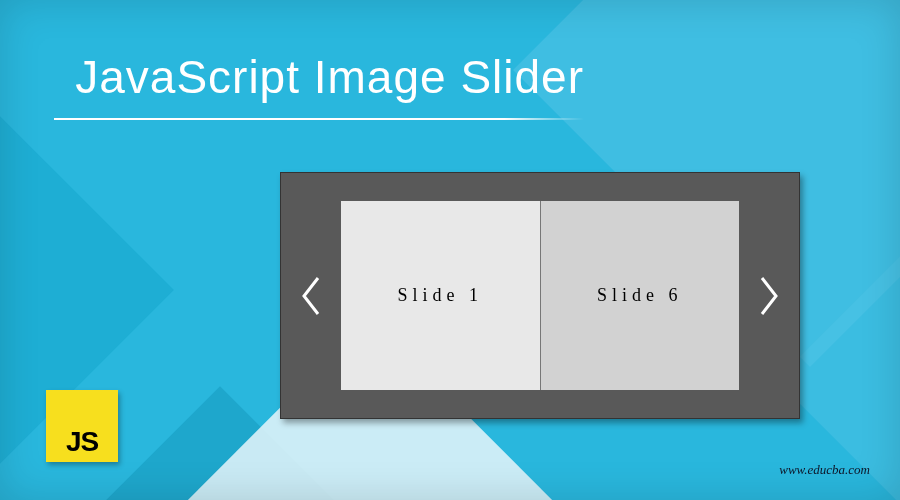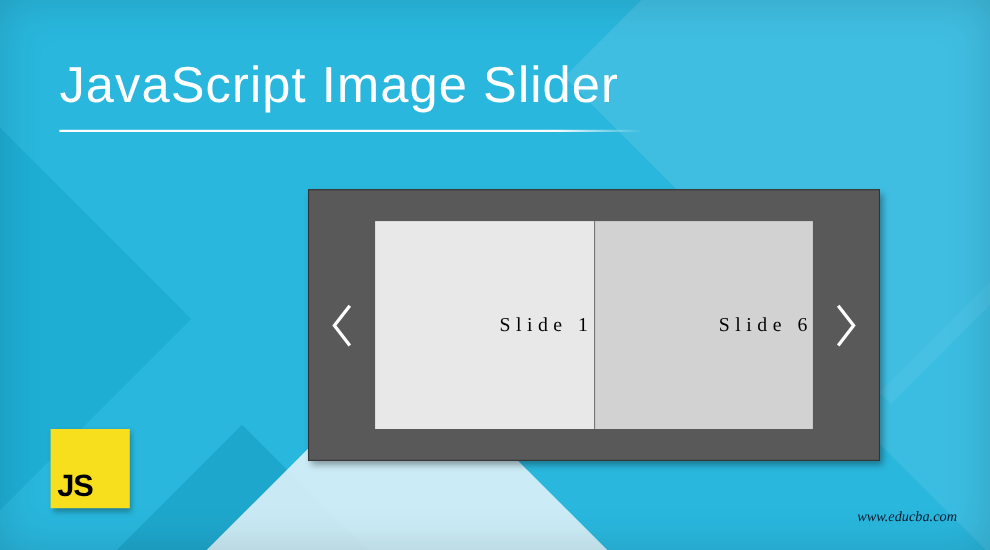--- a/index.html
+++ b/index.html
@@ -64,20 +64,21 @@
       height: 260px;
       background: #4ec3e6;
       transform: rotate(45deg);
       opacity: 0.5;
     }
     
     .title-wrap {
       position: absolute;
       top: 50px;
       left: 54px;
+      text-align: right;
     }
     .title {
       color: #ffffff;
       font-size: 46px;
       font-weight: 400;
       letter-spacing: 1px;
     }
     .title-underline {
       margin-top: 14px;
       height: 2px;
@@ -100,21 +101,21 @@
       top: 28px;
       left: 60px;
       right: 60px;
       bottom: 28px;
       display: flex;
     }
     .slide {
       flex: 1;
       display: flex;
       align-items: center;
-      justify-content: flex-end;
+      justify-content: center;
       font-size: 18px;
       letter-spacing: 5px;
       font-family: "Times New Roman", serif;
       color: #000;
       border-right: 1px solid #777;
     }
     .slide:last-child { border-right: none; }
     .slide1 { background: #e8e8e8; }
     .slide2 { background: #d2d2d2; }
     .slide3 { background: #bcbcbc; }
@@ -133,21 +134,21 @@
     .js-logo {
       position: absolute;
       left: 46px;
       bottom: 38px;
       width: 72px;
       height: 72px;
       background: #f7df1e;
       box-shadow: 2px 3px 5px rgba(0,0,0,0.3);
       display: flex;
       align-items: flex-end;
-      justify-content: flex-start;
+      justify-content: center;
       padding: 4px 6px;
     }
     .js-logo-text {
       color: #000;
       font-weight: 700;
       font-size: 28px;
       letter-spacing: -1px;
       font-family: Arial, sans-serif;
     }
     

